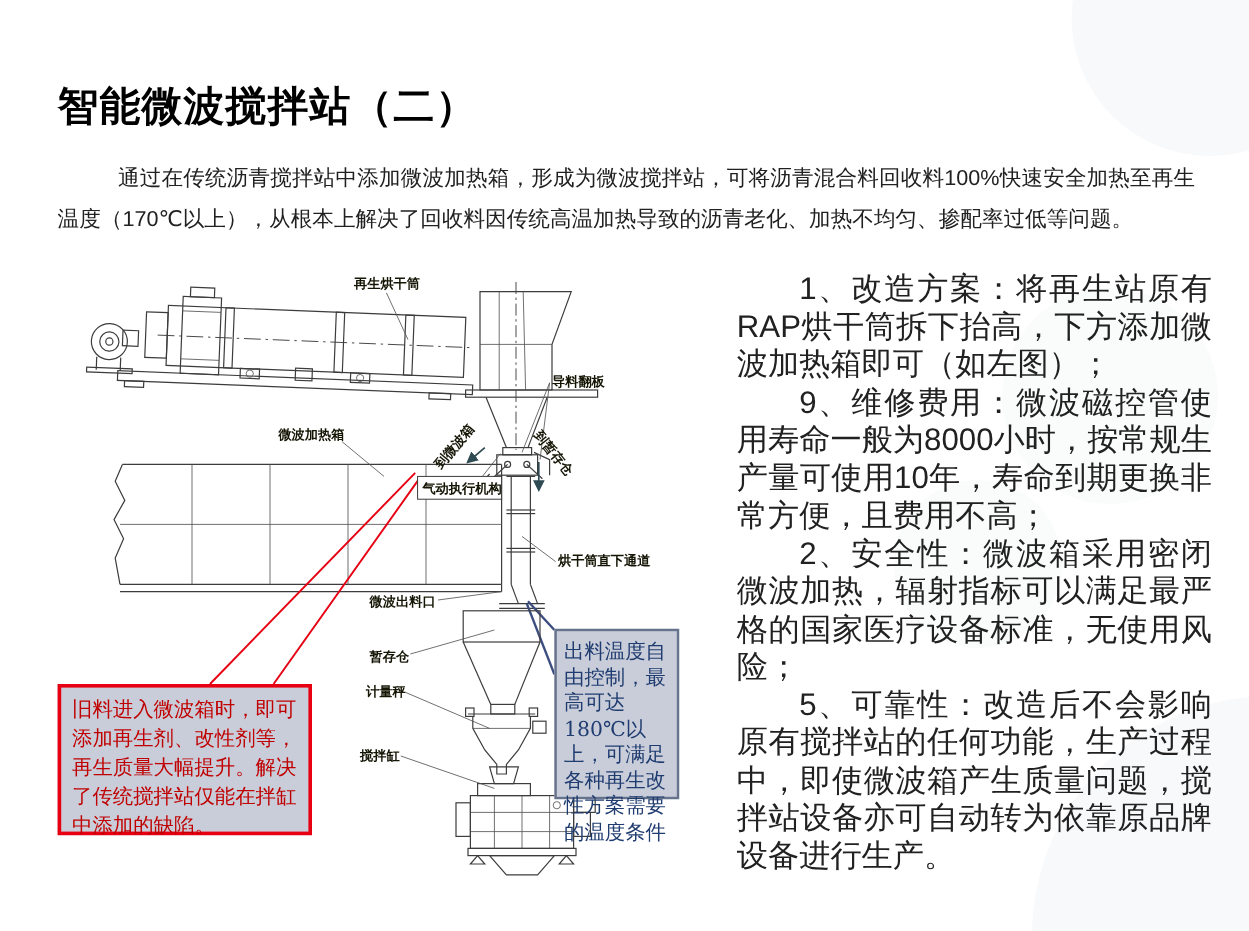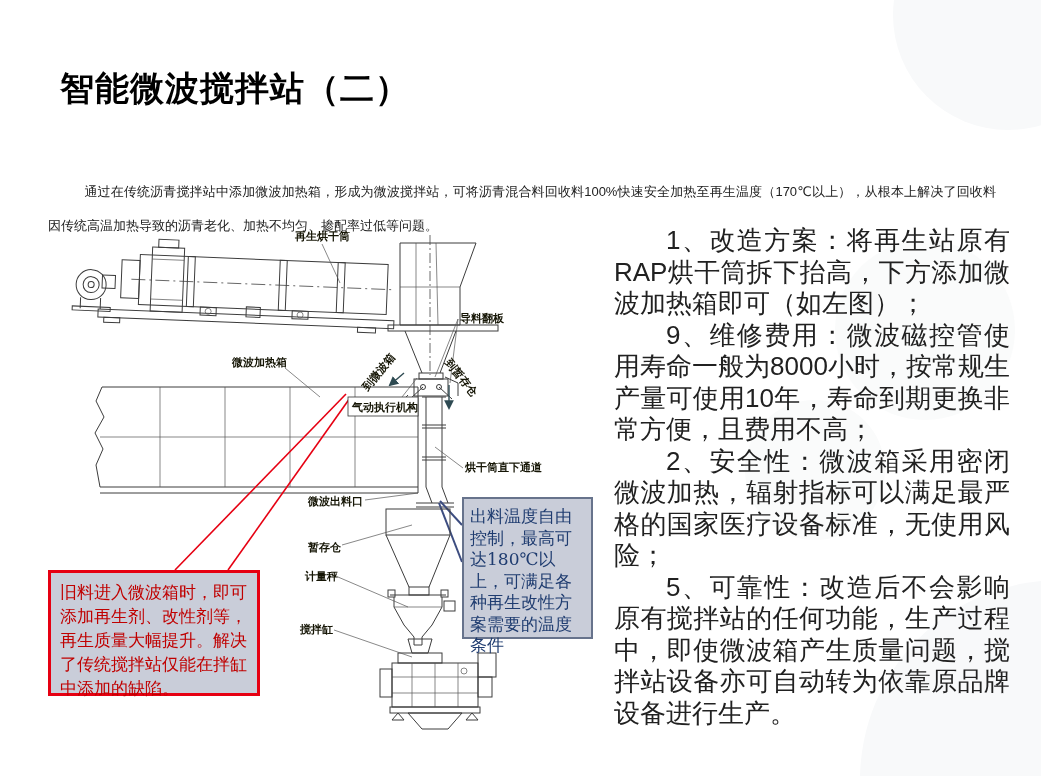--- a/index.html
+++ b/index.html
@@ -3,45 +3,45 @@
 <meta charset="utf-8">
 <style>
   html,body{margin:0;padding:0;background:#fff;}
   #slide{
     position:relative;width:1041px;height:776px;background:#ffffff;overflow:hidden;
     font-family:"Liberation Sans","DejaVu Sans",sans-serif;color:#1c1c1c;
   }
   .deco{position:absolute;border-radius:50%;z-index:0;}
   .z{position:absolute;z-index:1;}
   #title{
-    left:60px;top:66px;font-size:34px;font-weight:bold;color:#000;letter-spacing:1px;
+    left:48px;top:66px;font-size:34px;font-weight:bold;color:#000;letter-spacing:1px;
   }
   #intro{
-    left:48px;top:131px;width:948px;font-size:13px;line-height:34px;
-    text-indent:2.8em;text-align:justify;color:#212121;margin-top:44px;
+    left:48px;top:131px;width:948px;font-size:18px;line-height:34px;
+    text-indent:2.8em;text-align:justify;color:#212121;
   }
   #points{
     left:614px;top:225px;width:396px;font-size:26px;line-height:31.5px;color:#212121;
   }
   #points p{margin:0;text-indent:2em;text-align:justify;}
   #diagram-svg{position:absolute;left:40px;top:225px;z-index:1;}
   #diagram-svg .ln{stroke:#3c3c3c;stroke-width:1;fill:none;}
   #diagram-svg .lnthin{stroke:#555;stroke-width:0.7;fill:none;}
   #diagram-svg text{font-family:"Liberation Sans","DejaVu Sans",sans-serif;
     font-size:11px;font-weight:bold;fill:#151505;}
   .callout{
     position:absolute;z-index:2;background:#c9cdd9;box-sizing:border-box;
     font-family:"DejaVu Serif","Liberation Serif",serif;text-align:left;
   }
   #callout-left{
     left:48px;top:570px;width:212px;height:126px;border:3px solid #e60012;
     color:#c00000;font-size:17px;line-height:24px;padding:7px 9px;
   }
   #callout-right{
-    left:462px;top:497px;width:131px;height:142px;border:2px solid #67738c;
+    left:462px;top:524px;width:104px;height:142px;border:2px solid #67738c;
     color:#1f3c70;font-size:17px;line-height:21.5px;padding:7px 6px;
   }
 </style>
 </head>
 <body>
 
 <div id="slide">
 
   <div class="deco" style="left:893px;top:-100px;width:230px;height:230px;background:#f8f9fa;"></div>
   <div class="deco" style="left:835px;top:240px;width:180px;height:180px;background:#fafbfb;"></div>

